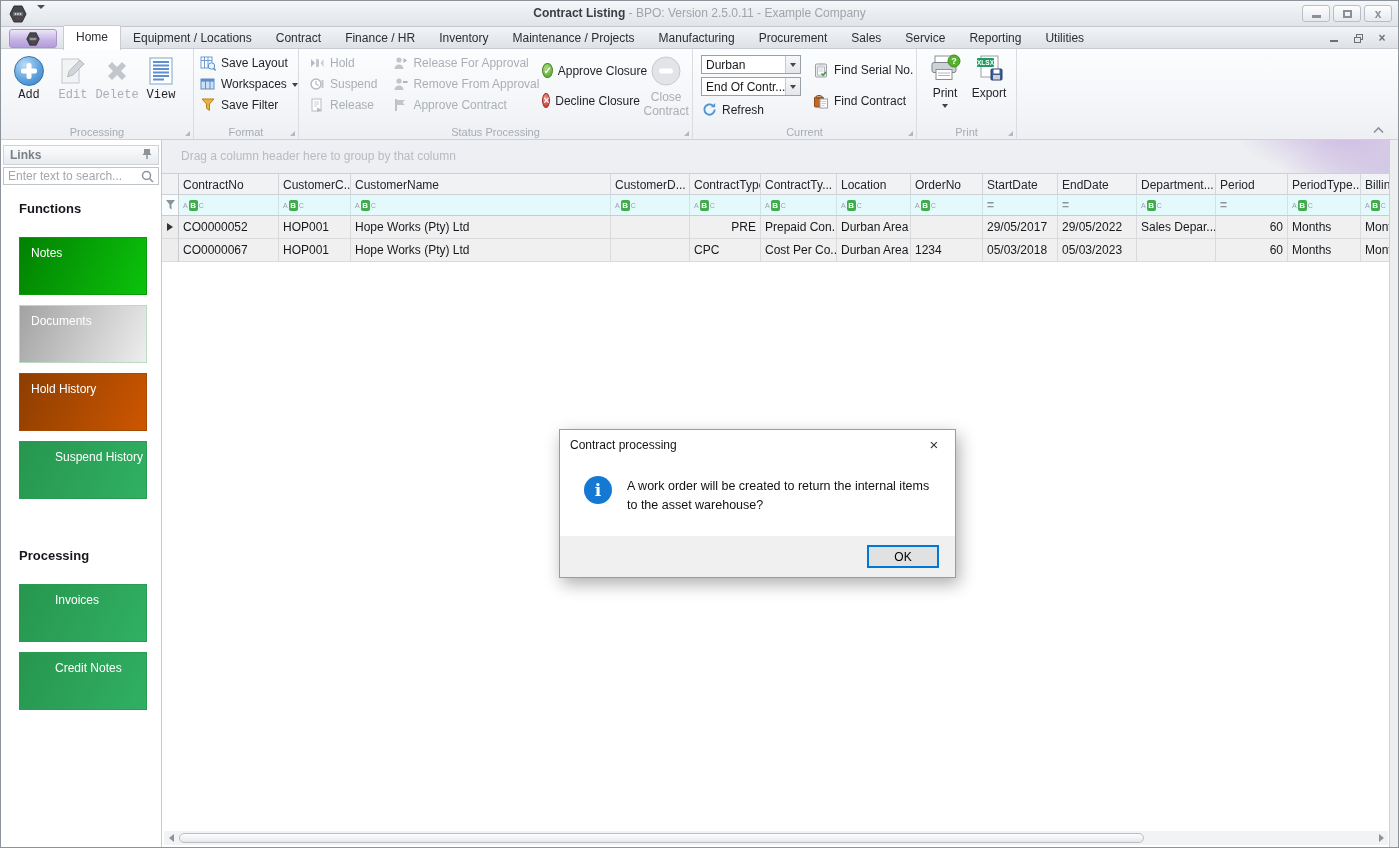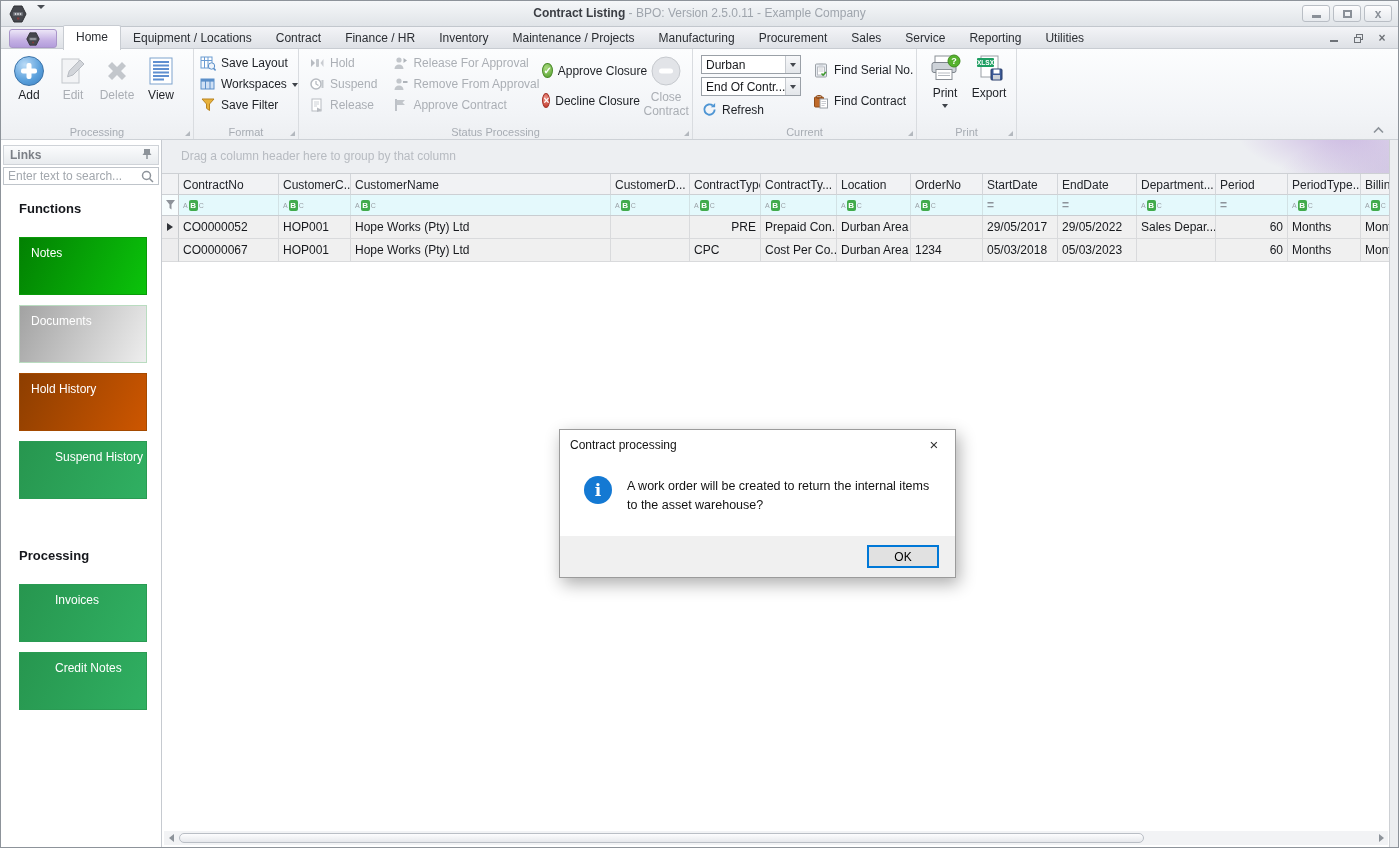--- a/index.html
+++ b/index.html
@@ -55,21 +55,21 @@
   .sico{width:16px;height:16px;flex:none;display:flex;align-items:center;justify-content:center;}
   .ico-add{width:30px;height:30px;border-radius:50%;position:relative;border:1px solid #3c73a8;
     background:radial-gradient(circle at 35% 28%,#bcdcf7,#5aa0dc 58%,#3b7fc0);}
   .ico-add::before,.ico-add::after{content:"";position:absolute;background:#fff;border-radius:2px;left:50%;top:50%;}
   .ico-add::before{width:16px;height:5px;transform:translate(-50%,-50%);}
   .ico-add::after{width:5px;height:16px;transform:translate(-50%,-50%);}
   .cir{width:15px;height:15px;border-radius:50%;color:#fff;font-size:10px;font-weight:bold;
     display:flex;align-items:center;justify-content:center;}
   .cir.green{background:radial-gradient(circle at 35% 30%,#a8da7d,#55a02f);border:1px solid #4c8c2a;}
   .cir.red{background:radial-gradient(circle at 35% 30%,#ef9186,#c0392b);border:1px solid #a33025;}
-  .proc-inner{display:flex;padding:2px 2px 0 6px;}
+  .proc-inner{display:flex;padding:2px 2px 0 6px;font-family:Liberation Mono, monospace;}
   .fmt-inner,.stcol{display:flex;flex-direction:column;padding-top:3px;}
   .status-inner{display:flex;padding-left:4px;}
   .stcol3{display:flex;flex-direction:column;gap:9px;padding-top:11px;}
   .cur-inner{display:flex;padding-left:8px;}
   .cur-left{display:flex;flex-direction:column;padding-top:6px;}
   .combo{width:100px;height:19px;border:1px solid #9aa0a7;background:#fff;display:flex;align-items:center;margin-bottom:3px;}
   .combo .cval{flex:1;padding-left:4px;font-size:12px;color:#16181c;white-space:nowrap;overflow:hidden;}
   .combo .cdrop{width:15px;height:100%;border-left:1px solid #c6cacf;display:flex;align-items:center;justify-content:center;
     background:linear-gradient(#f7f8fa,#e3e6ea);}
   .combo .cdrop i{width:0;height:0;border-top:4px solid #43474e;border-left:3.5px solid transparent;border-right:3.5px solid transparent;}

